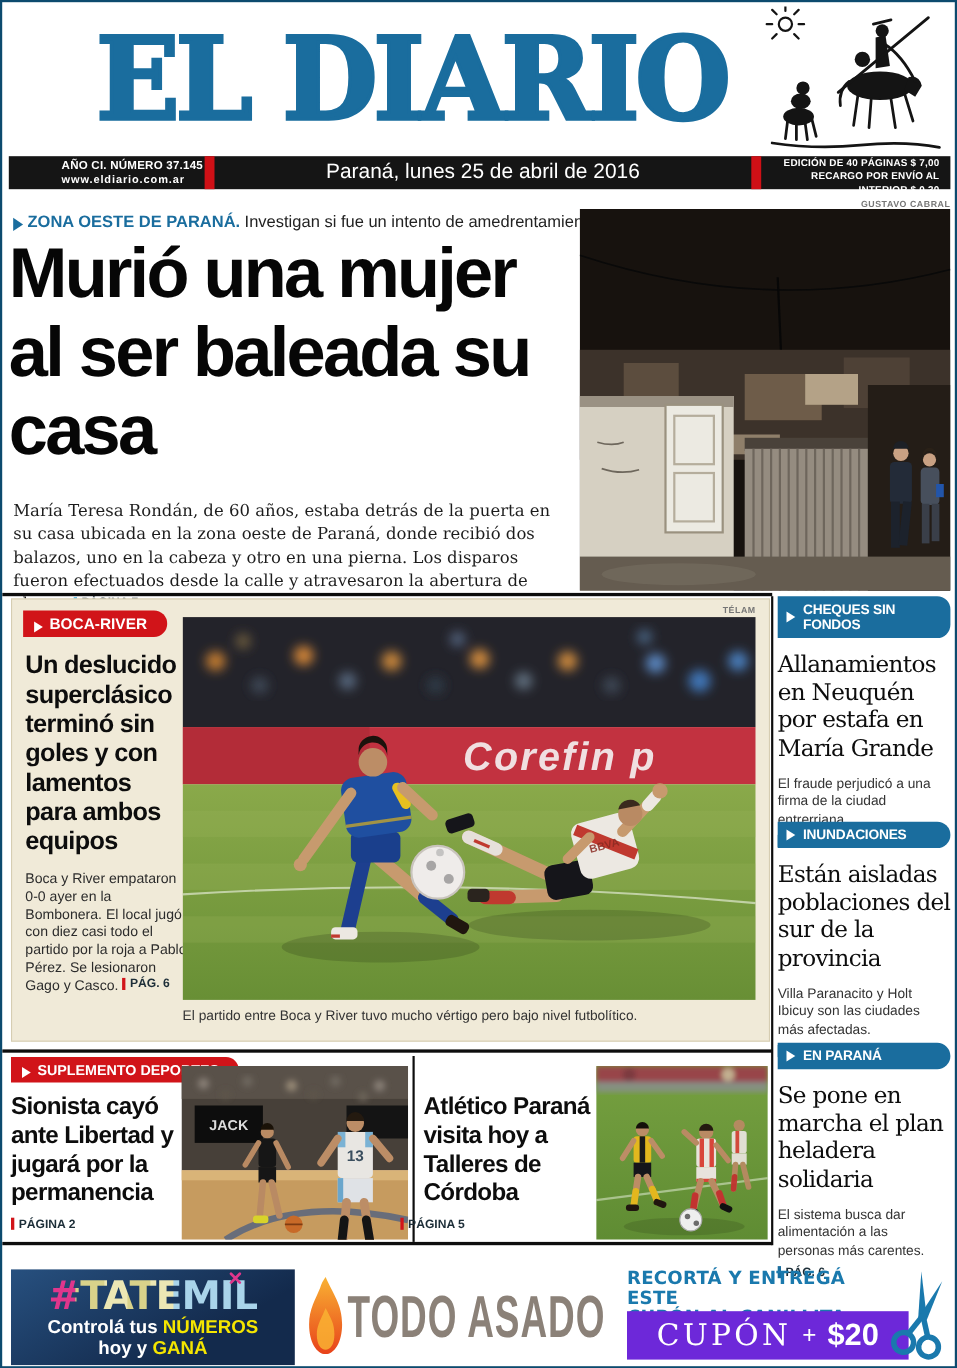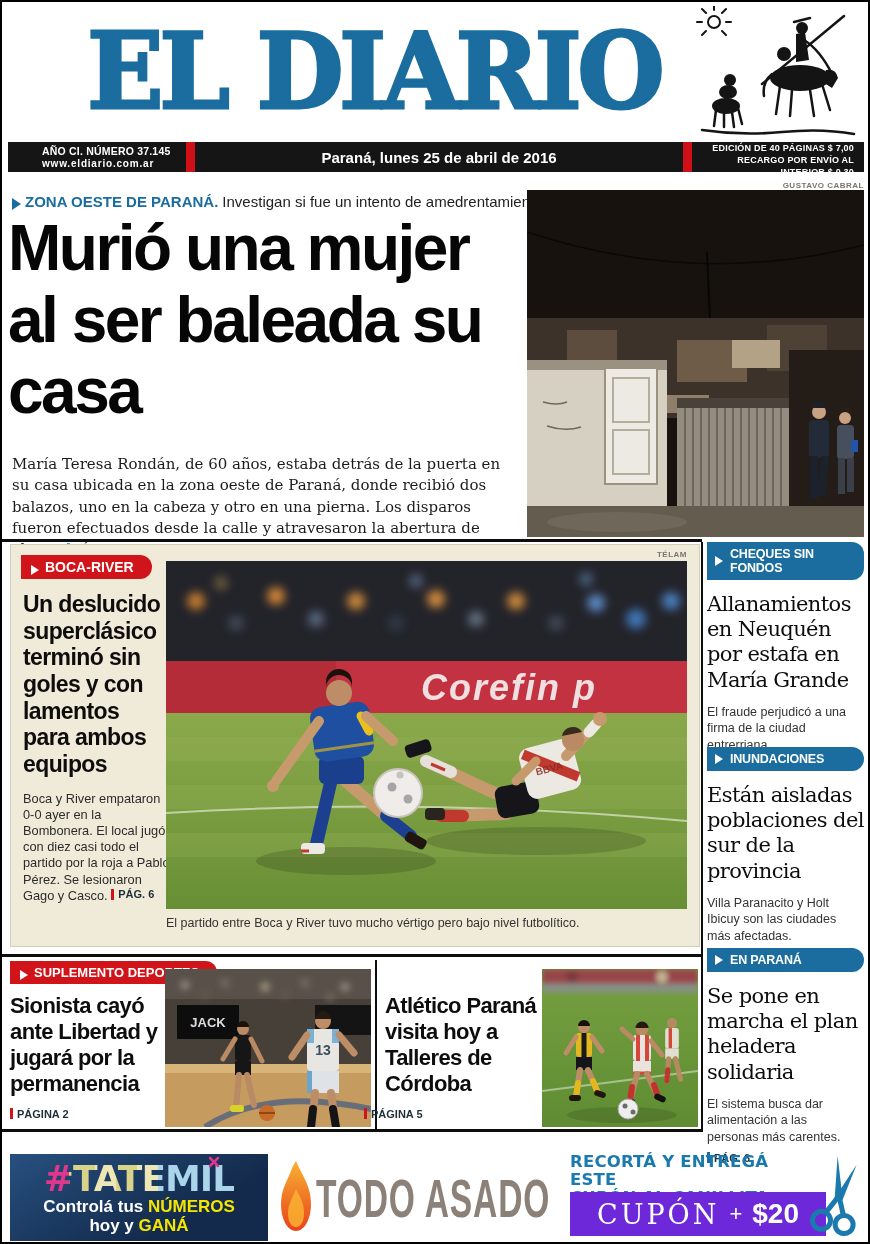--- a/index.html
+++ b/index.html
@@ -1,31 +1,31 @@
 <!DOCTYPE html>
 <html><head>
 <meta charset="utf-8">
 <style>
   html,body{margin:0;padding:0;background:#9a9a9a;}
-  .page{position:relative;width:870px;height:1244px;background:#fff;border:2px solid #000000;
+  .page{position:relative;width:870px;height:1244px;background:#fff;border:2px solid #0c4a6e;
         box-sizing:border-box;overflow:hidden;font-family:"Liberation Sans",sans-serif;margin:0 auto;}
   .abs{position:absolute;}
 
   
   .logo{left:76px;top:6px;width:592px;height:130px;text-align:center;
         font-family:"DejaVu Serif",serif;font-weight:bold;font-size:100px;line-height:128px;
         color:#1a6d9e;-webkit-text-stroke:3px #1a6d9e;letter-spacing:-4px;transform:scaleY(1.04);}
   .quixote{left:690px;top:4px;width:172px;height:130px;}
 
   .infobar{left:6px;top:140px;width:856px;height:30px;background:#151515;display:flex;align-items:stretch;color:#fff;}
-  .info-left{width:178px;padding:3px 0 0 34px;box-sizing:border-box;}
+  .info-left{width:178px;padding:3px 0 0 48px;box-sizing:border-box;}
   .info-left .l1{font-size:10.5px;font-weight:bold;letter-spacing:.2px;line-height:13px;}
   .info-left .l2{font-size:10px;font-weight:bold;letter-spacing:.8px;line-height:12px;}
   .red-sep{width:9px;background:#cf1016;}
-  .info-center{flex:1;display:flex;align-items:center;justify-content:center;font-size:15px;font-weight:bold;}
+  .info-center{flex:1;display:flex;align-items:center;justify-content:center;font-size:19px;font-weight:normal;}
   .info-right{width:172px;padding:0 10px 0 0;box-sizing:border-box;text-align:right;}
   .info-right div{font-size:9px;font-weight:bold;letter-spacing:.2px;line-height:12px;}
 
   
   .kicker{left:10px;top:191px;font-size:15px;display:flex;align-items:flex-end;gap:4px;}
   .tri-blue{width:0;height:0;border-left:9px solid #1a6d9e;border-top:6px solid transparent;border-bottom:6px solid transparent;}
   .kicker-label{color:#1a6d9e;font-weight:bold;}
   .kicker-text{color:#222;}
   .headline-main{left:6px;top:211px;width:516px;font-family:Liberation Sans, sans-serif;font-weight:bold;
                  font-size:64px;line-height:1.12;letter-spacing:-2.5px;color:#060606;}

